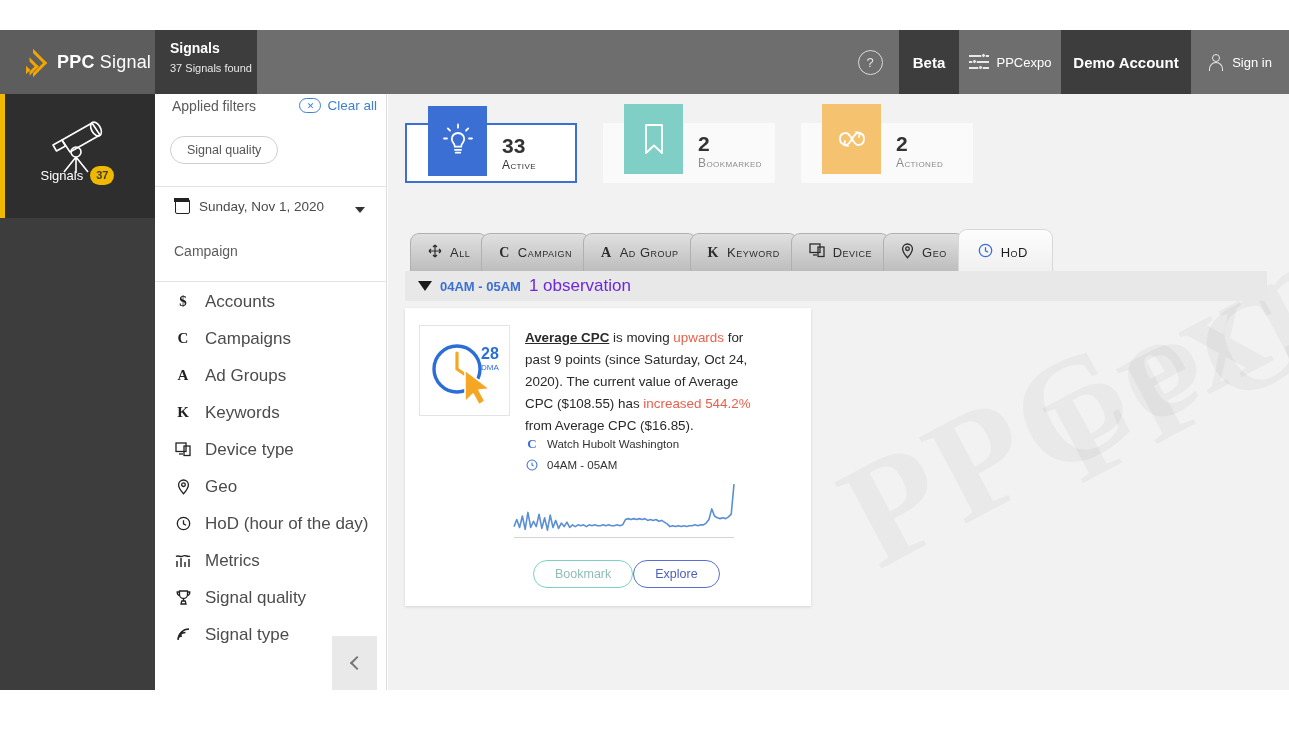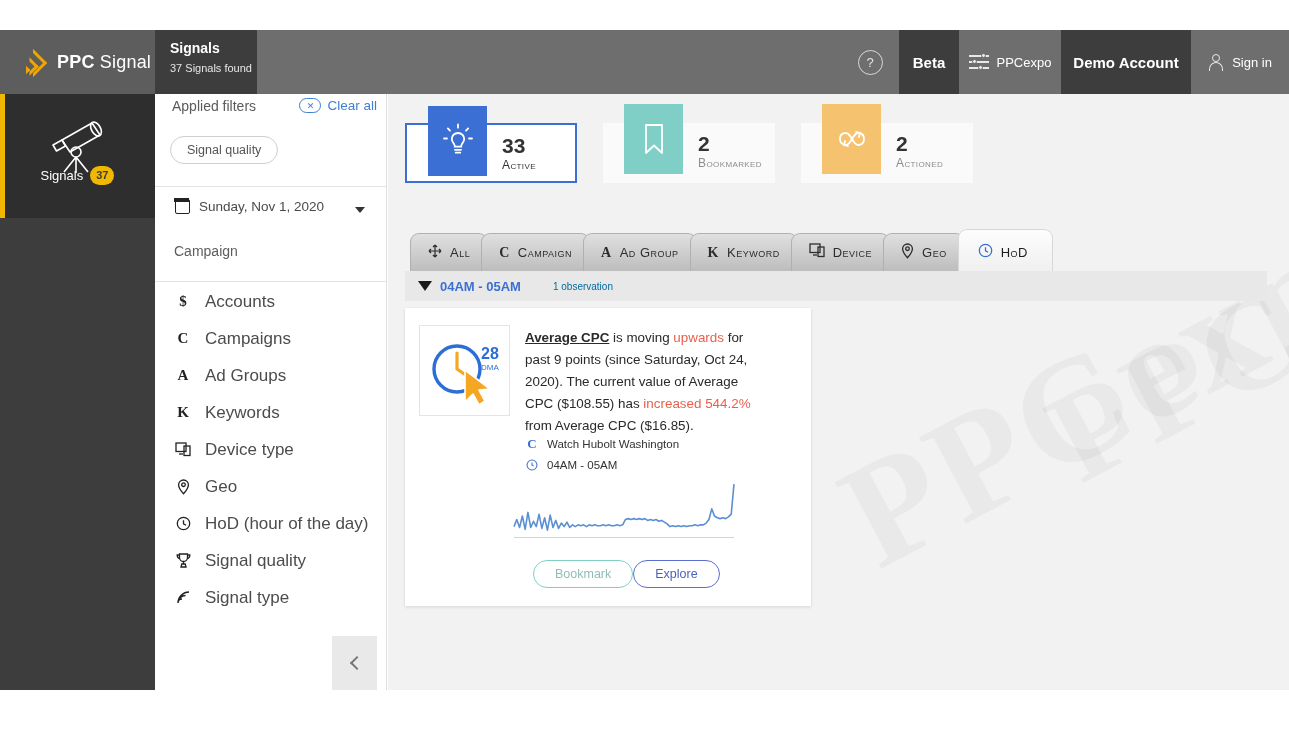--- a/index.html
+++ b/index.html
@@ -124,21 +124,21 @@
   .tab .ti { font-family:"Liberation Serif", serif; font-weight:bold; font-size:14px; }
   .tab.active {
     background:linear-gradient(#fdfdfd,#f0f0f0); z-index:5; height:42px; color:#1d1d1d;
     border-color:#d8d8d8; padding:4px 24px 0 19px;
   }
   .tab.active .ti { color:#3b6fd4; }
 
   .obs-bar { position:absolute; left:17px; top:177px; width:862px; height:30px; background:#e8e8e8; display:flex; align-items:center; padding-left:13px; gap:8px;}
   .tri-dn { width:0;height:0;border-left:7px solid transparent;border-right:7px solid transparent;border-top:10px solid #1a1a1a;}
   .obs-time { color:#3b6fd4; font-size:13px; font-weight:bold; }
-  .obs-count { color:#0369a1; font-size:10px;margin-left:24px; }
+  .obs-count { color:#6d28d9; font-size:17px; }
 
   .card {
     position:absolute; left:17px; top:214px; width:406px; height:298px; background:#fff;
     box-shadow:0 1px 3px rgba(0,0,0,.13);
   }
   .card-thumb {
     position:absolute; left:14px; top:17px; width:91px; height:91px; border:1px solid #e4e4e4;
     display:flex; align-items:center; justify-content:center;
   }
   .card-body { position:absolute; left:120px; top:19px; width:240px; font-size:13.4px; line-height:22px; color:#2a2a2a; }
@@ -301,20 +301,30 @@
             <g fill="none" stroke="#222" stroke-width="1.3">
           <circle cx="7.5" cy="7.5" r="6.2"></circle>
               <path d="M7.5 4.2v3.6l2.6 1.5"></path>
             </g>
           </svg>
       </div>
       <span class="lbl">HoD (hour of the day)</span>
     </div>
     <div class="f-item">
       <div class="f-ico">
+        <svg width="16" height="14" viewBox="0 0 16 14">
+            <g fill="none" stroke="#222" stroke-width="1.4">
+          <path d="M2 13V7M6 13V4M10 13V8M14 13V5M1 2.5c2-1.5 5 1 7-0.5s5 1.5 7 0"></path>
+            </g>
+          </svg>
+      </div>
+      <span class="lbl">Metrics</span>
+    </div>
+    <div class="f-item">
+      <div class="f-ico">
         <svg width="15" height="15" viewBox="0 0 15 15">
             <g fill="none" stroke="#222" stroke-width="1.3">
           <path d="M3.5 1h8v3.5c0 2.2-1.8 4-4 4s-4-1.8-4-4z"></path>
               <path d="M3.5 2H1.2c0 2 .8 3.2 2.3 3.4M11.5 2h2.3c0 2-.8 3.2-2.3 3.4"></path>
           <path d="M7.5 8.5V11M5 14h5l-.8-3h-3.4z"></path>
             </g>
           </svg>
       </div>
       <span class="lbl">Signal quality</span>
     </div>

